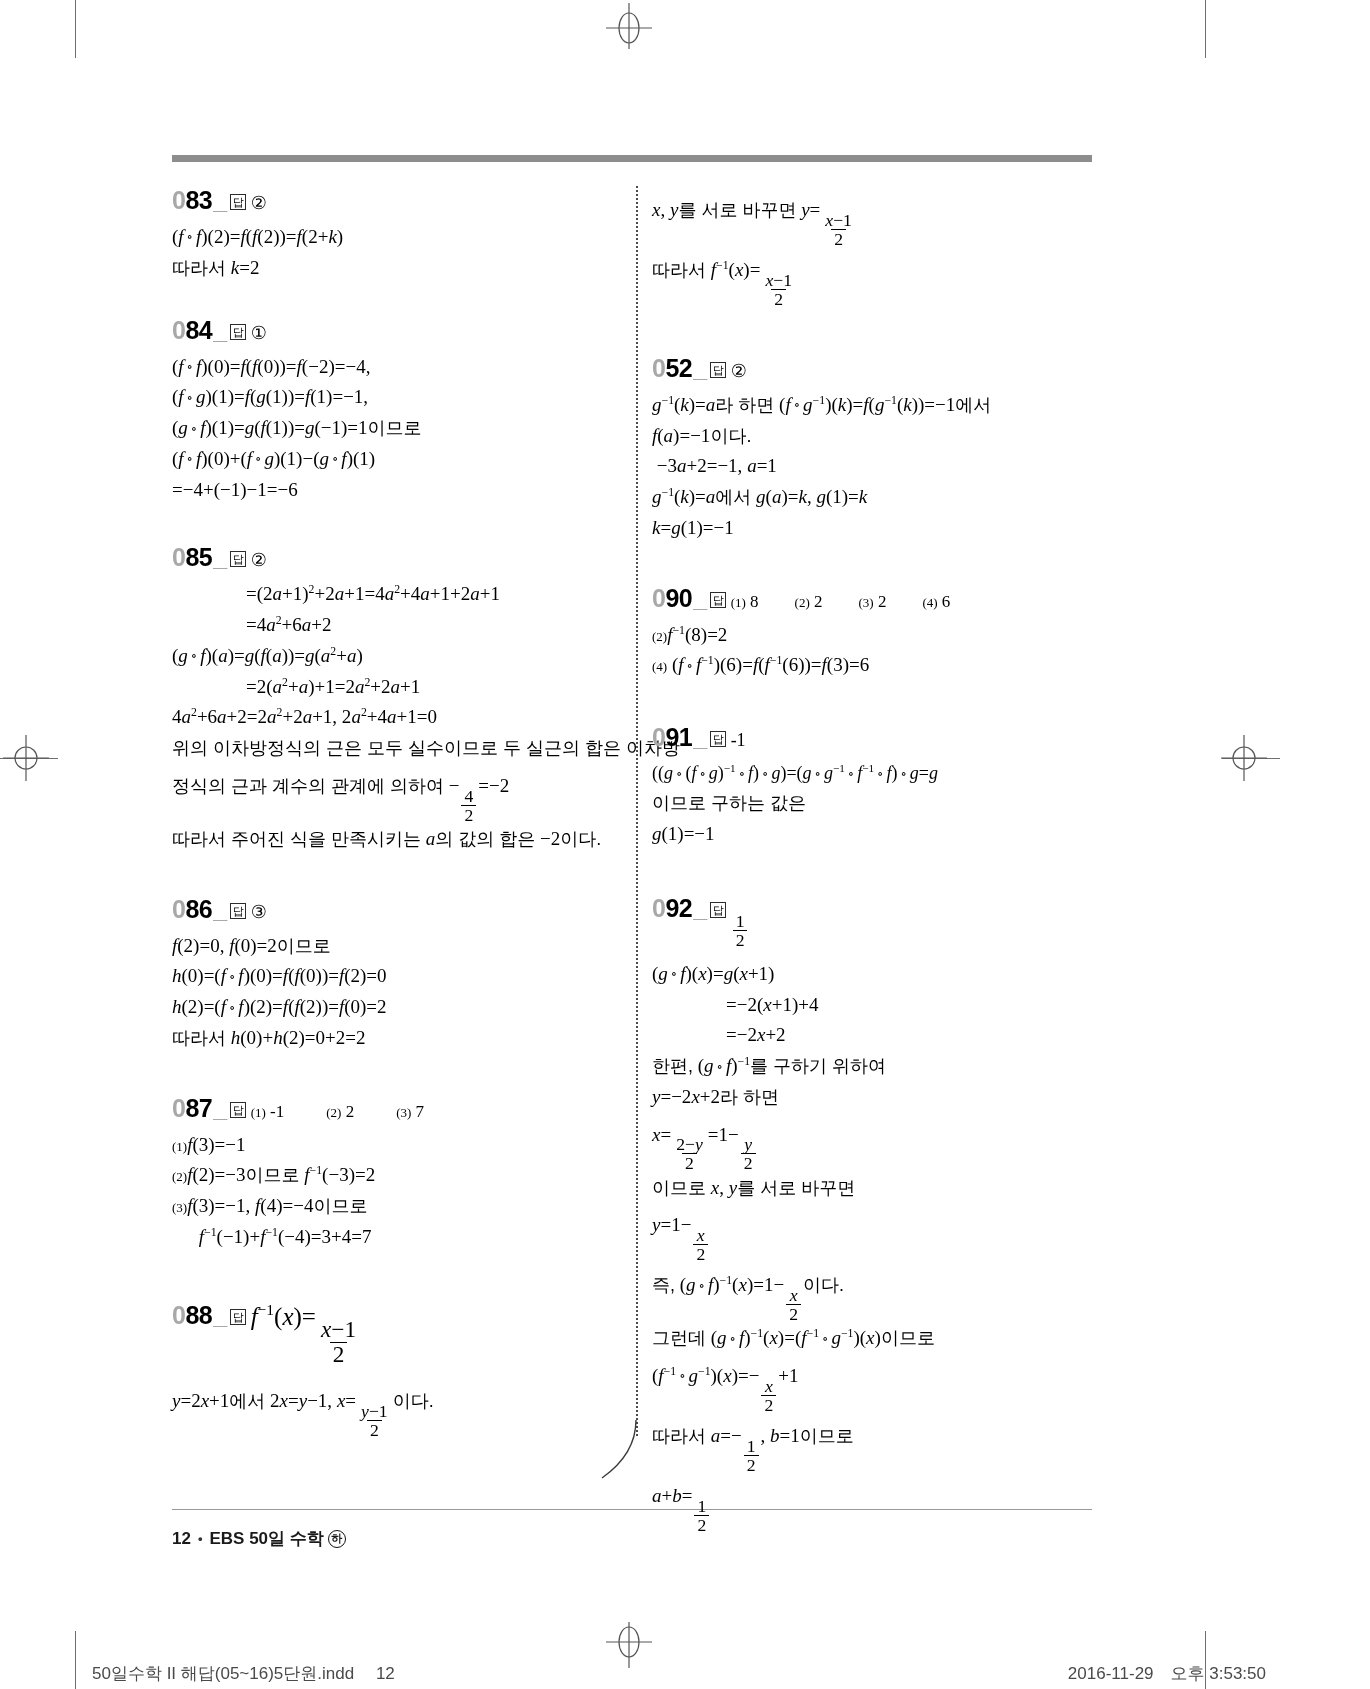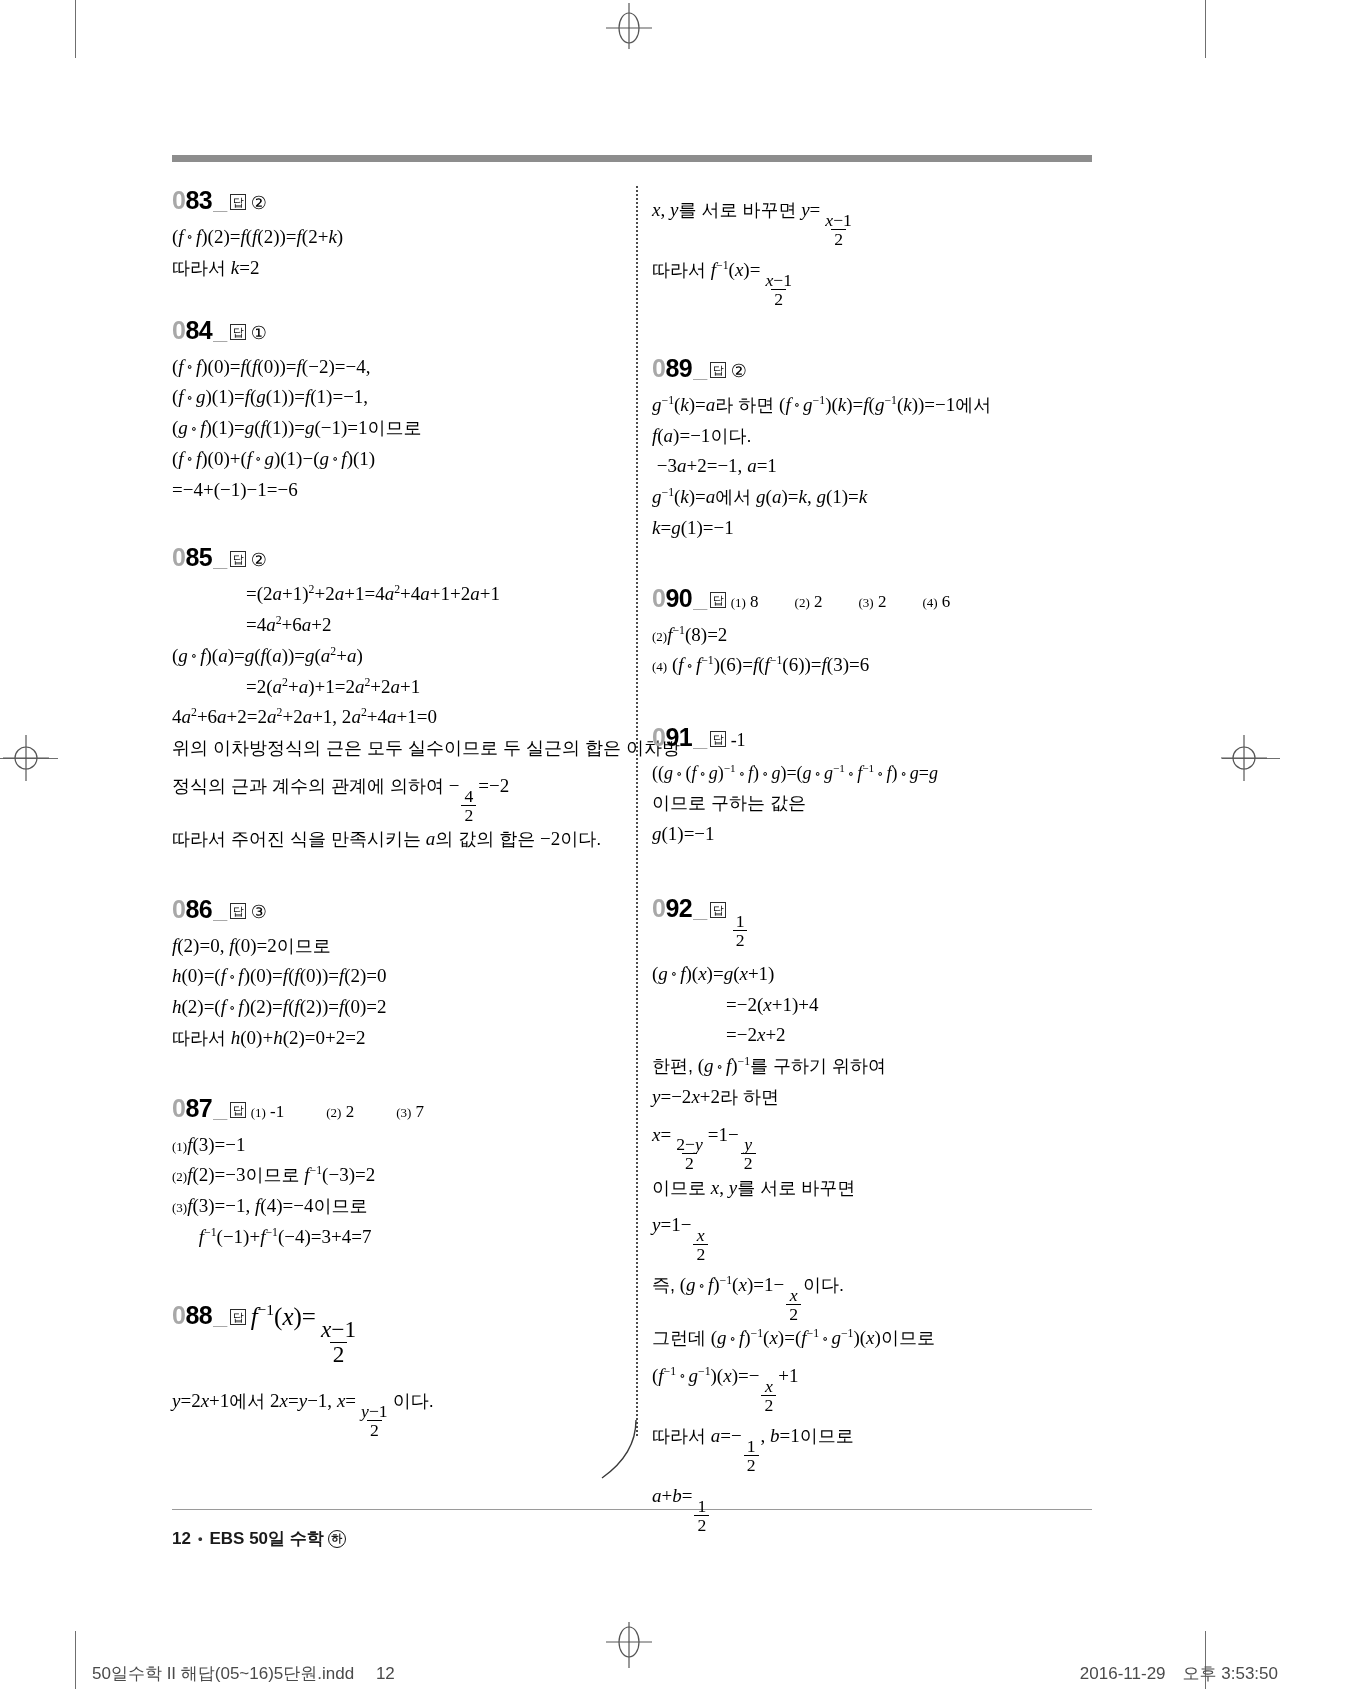--- a/index.html
+++ b/index.html
@@ -172,21 +172,21 @@
 
   .printinfo {
     position: absolute;
     top: 1662px;
     font-family: "Liberation Sans", sans-serif;
     font-size: 17px;
     color: #4a4a4a;
     white-space: nowrap;
   }
   .printinfo-left { left: 92px; }
-  .printinfo-right { right: 92px; }
+  .printinfo-right { right: 104px; }
 </style>
 </head>
 <body>
 
 <div class="crop crop-v" style="left:75px; top:0; height:58px;"></div>
 <div class="crop crop-v" style="left:1205px; top:0; height:58px;"></div>
 <div class="crop crop-v" style="left:75px; top:1631px; height:58px;"></div>
 <div class="crop crop-v" style="left:1205px; top:1631px; height:58px;"></div>
 <div class="crop crop-h" style="left:0; top:758px; width:58px;"></div>
 <div class="crop crop-h" style="left:1222px; top:758px; width:58px;"></div>
@@ -328,21 +328,21 @@
             <span class="d">2</span>
           </span></div>
       <div class="line tall"><span class="ko">따라서</span> <i class="v">f</i><sup class="inv">−1</sup>(<i class="v">x</i>)=<span class="frac">
             <span class="n"><i class="v">x</i>−1</span>
             <span class="d">2</span>
           </span></div>
     </div>
 
     <div class="prob" style="margin-top:48px;">
       <div class="prob-head">
-        <span class="prob-num"><span class="zero">0</span><span>89</span><span class="dash">_</span></span>
+        <span class="prob-num"><span class="zero">0</span><span>52</span><span class="dash">_</span></span>
         <span class="dap-badge">답</span>
         <span class="ans">②</span>
       </div>
       <div class="line"><i class="v">g</i><sup class="inv">−1</sup>(<i class="v">k</i>)=<i class="v">a</i><span class="ko">라 하면</span> (<i class="v">f</i><span class="ring">∘</span><i class="v">g</i><sup class="inv">−1</sup>)(<i class="v">k</i>)=<i class="v">f</i>(<i class="v">g</i><sup class="inv">−1</sup>(<i class="v">k</i>))=−1<span class="ko">에서</span></div>
       <div class="line"><i class="v">f</i>(<i class="v">a</i>)=−1<span class="ko">이다.</span></div>
       <div class="line">&nbsp;−3<i class="v">a</i>+2=−1, <i class="v">a</i>=1</div>
       <div class="line"><i class="v">g</i><sup class="inv">−1</sup>(<i class="v">k</i>)=<i class="v">a</i><span class="ko">에서</span> <i class="v">g</i>(<i class="v">a</i>)=<i class="v">k</i>, <i class="v">g</i>(1)=<i class="v">k</i></div>
       <div class="line"><i class="v">k</i>=<i class="v">g</i>(1)=−1</div>
     </div>
 

